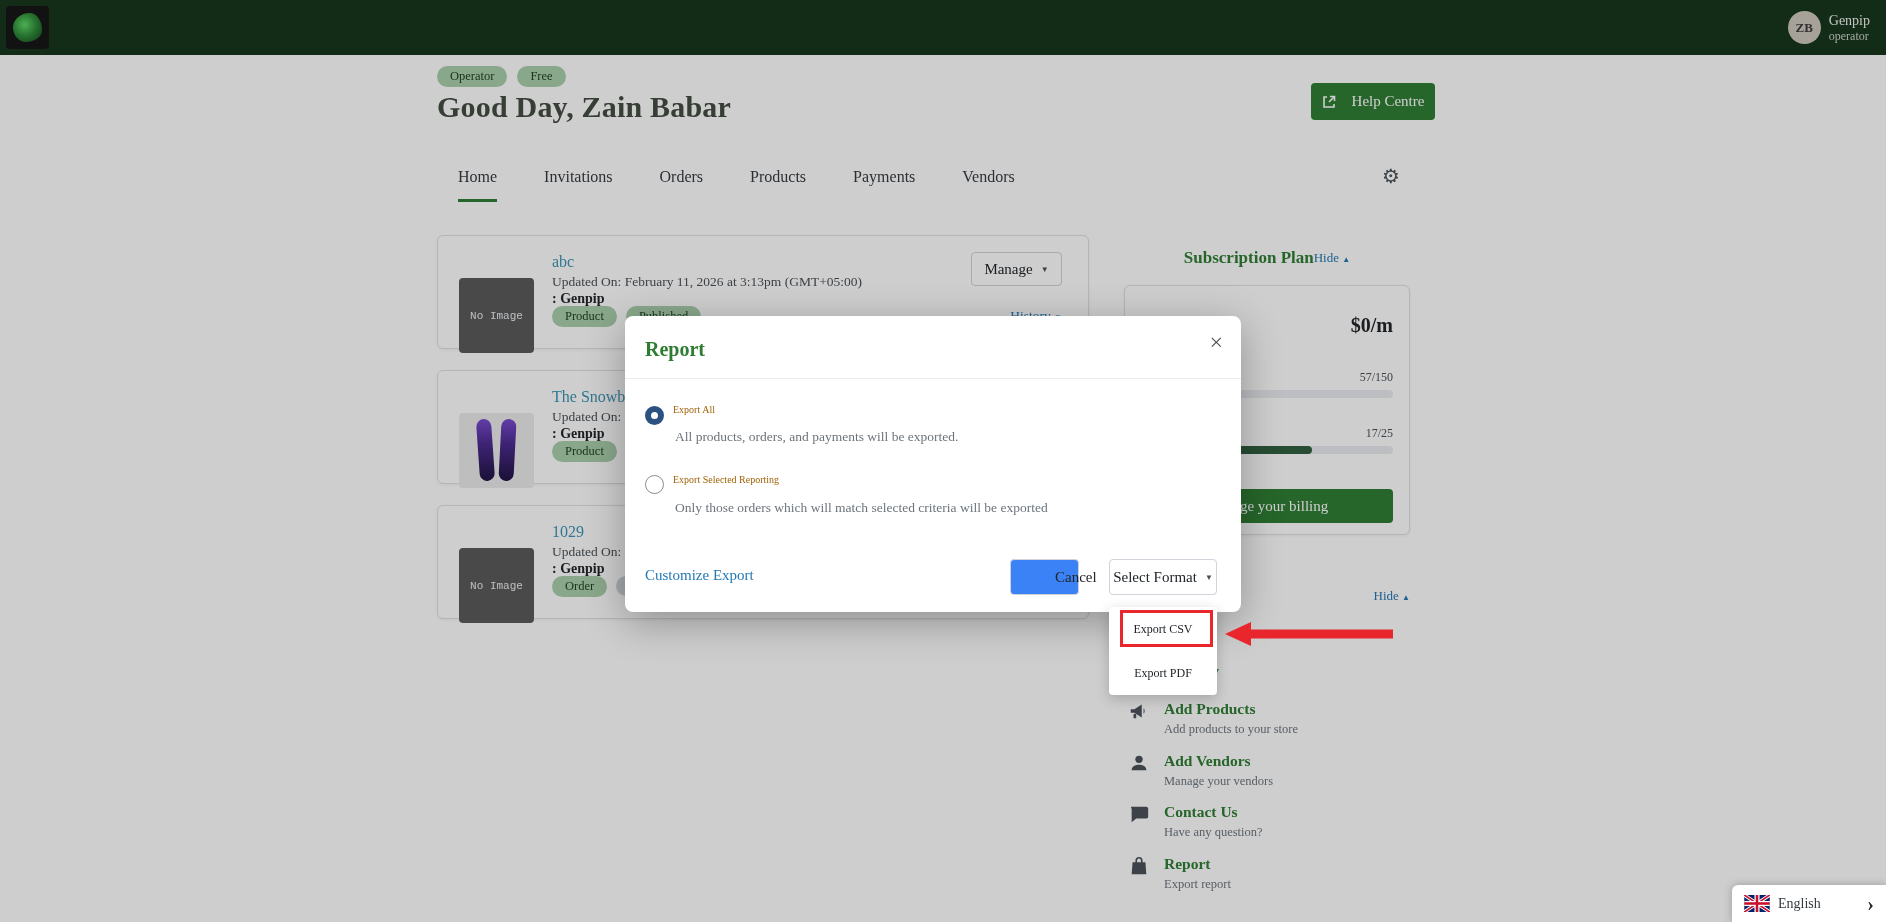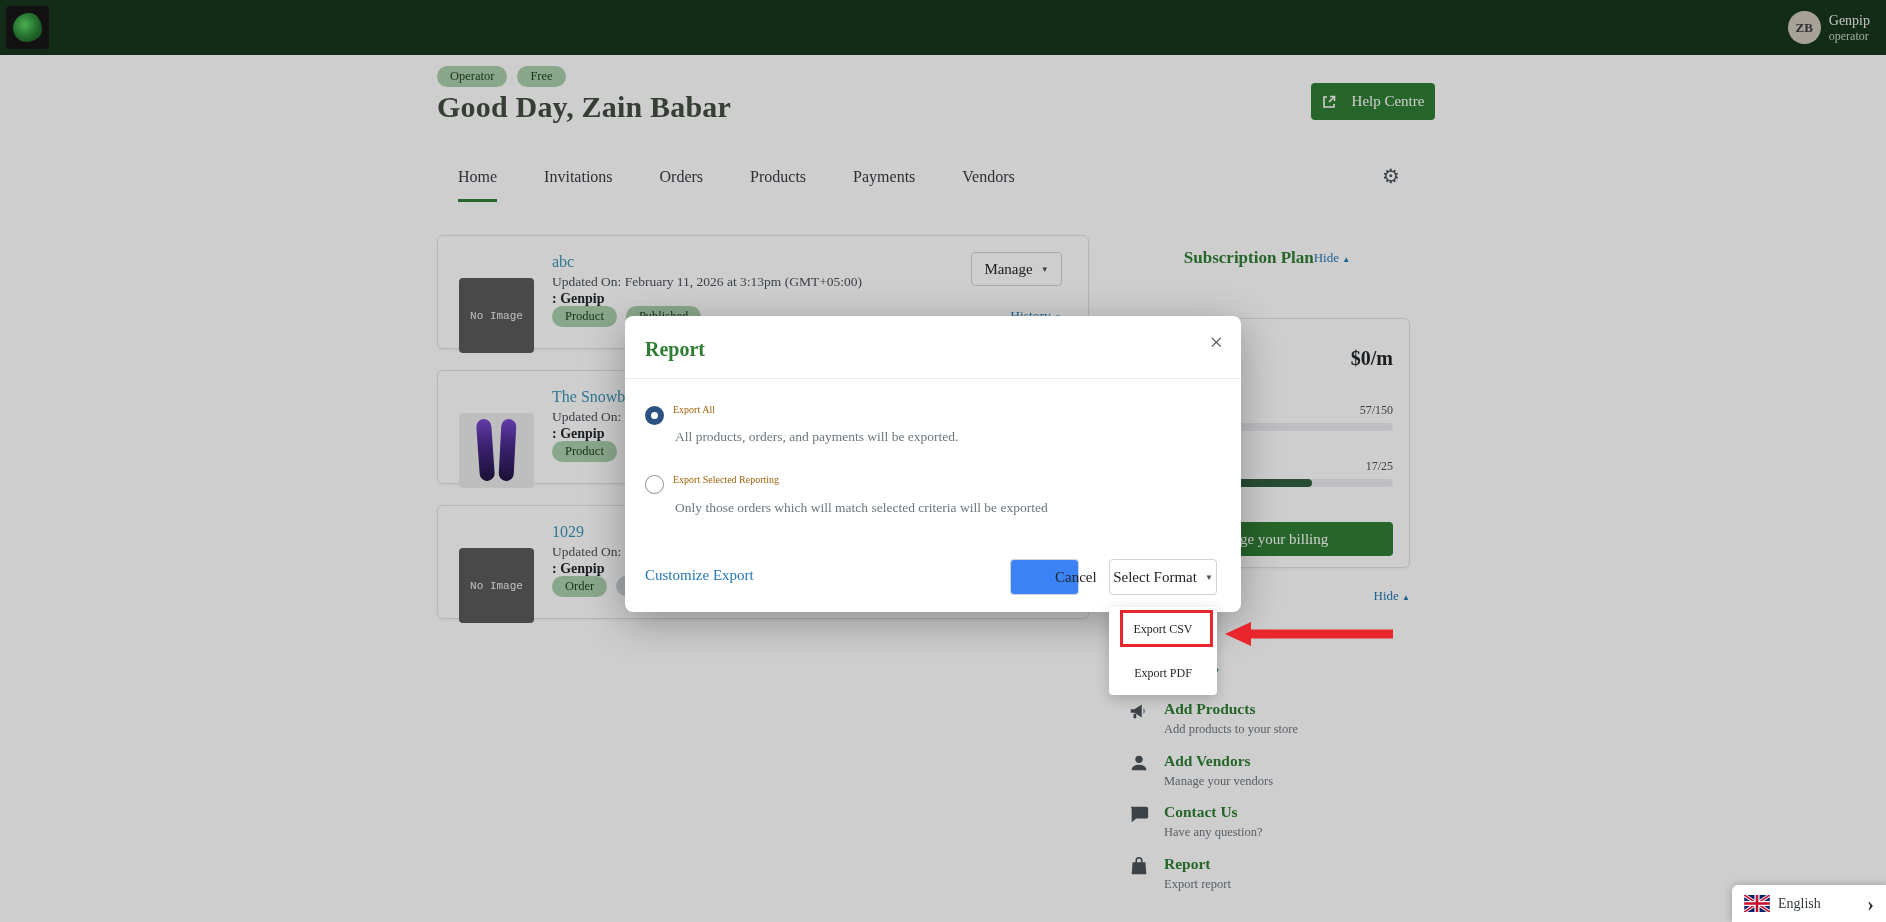--- a/index.html
+++ b/index.html
@@ -53,21 +53,21 @@
   .history-link { position:absolute; right:26px; top:72px; font-size:13.5px; color:#2478b5; cursor:pointer; }
   .caret-down { font-size:8px; color:#495057; }
   .caret-down.blue { color:#2478b5; }
 
   
   .side-head { position:absolute; left:1124px; width:286px; display:flex; justify-content:space-between; align-items:center; }
   .side-title { font-size:17px; font-weight:bold; color:#2e7d32; }
   .hide-link { font-size:13px; color:#2478b5; cursor:pointer; }
   .caret-up { font-size:8px; color:#2478b5; }
   .sub-card { position:absolute; left:1124px; top:285px; width:286px; height:250px; background:#fff;
-    border:1px solid #dee2e6; border-radius:6px; box-shadow:0 1px 3px rgba(0,0,0,.06);margin-top:33px; }
+    border:1px solid #dee2e6; border-radius:6px; box-shadow:0 1px 3px rgba(0,0,0,.06); }
   .price { position:absolute; right:16px; top:28px; font-size:20px; font-weight:bold; color:#212529; }
   .meter-label { position:absolute; right:16px; font-size:12px; color:#495057; }
   .meter-track { position:absolute; left:16px; right:16px; height:8px; border-radius:4px; background:#e9ecef; overflow:hidden; }
   .meter-fill { height:100%; background:#2f5e3f; border-radius:4px; }
   .billing-btn { position:absolute; left:16px; right:16px; top:203px; height:34px; background:#2e7d32; color:#fff;
     border:none; border-radius:4px; font-size:15px; font-family:inherit; cursor:pointer; }
   .shortcut { position:absolute; left:1124px; width:286px; display:flex; gap:14px; }
   .shortcut .icn { width:22px; height:22px; margin-left:4px; flex:0 0 22px; color:#495057; }
   .shortcut-title { font-size:15.5px; font-weight:bold; color:#2e7d32; cursor:pointer; }
   .shortcut-desc { font-size:12.5px; color:#6c757d; margin-top:4px; }

